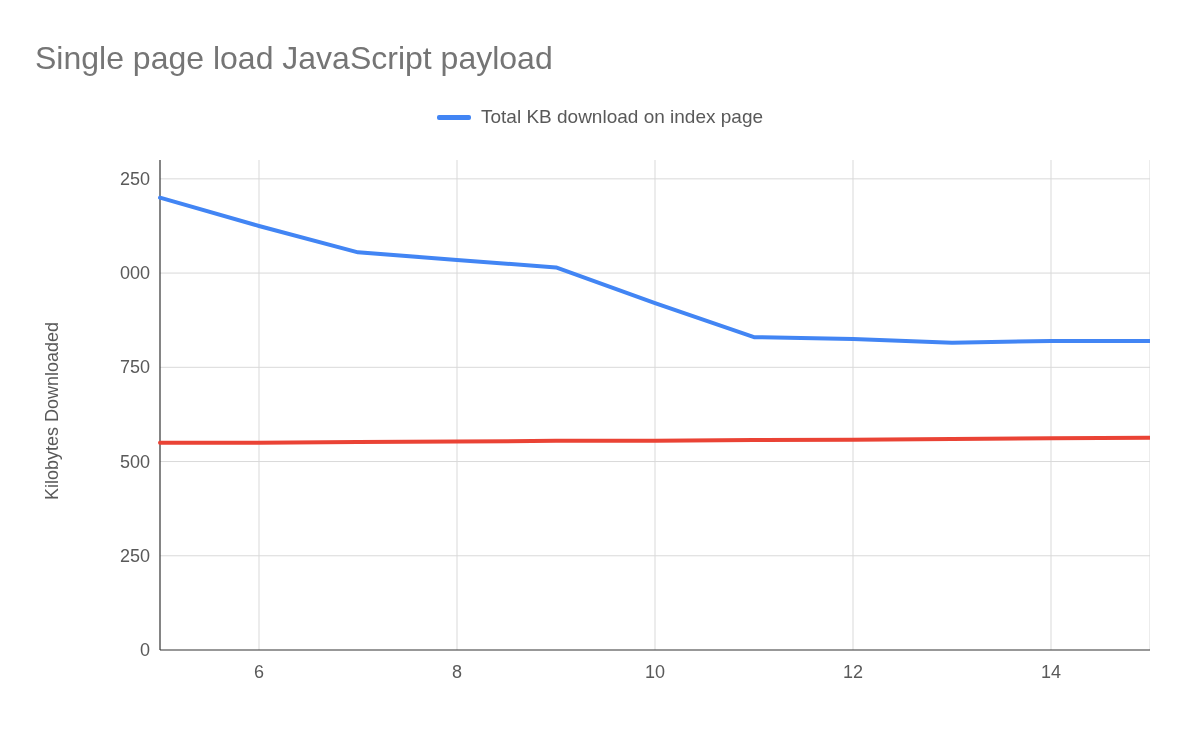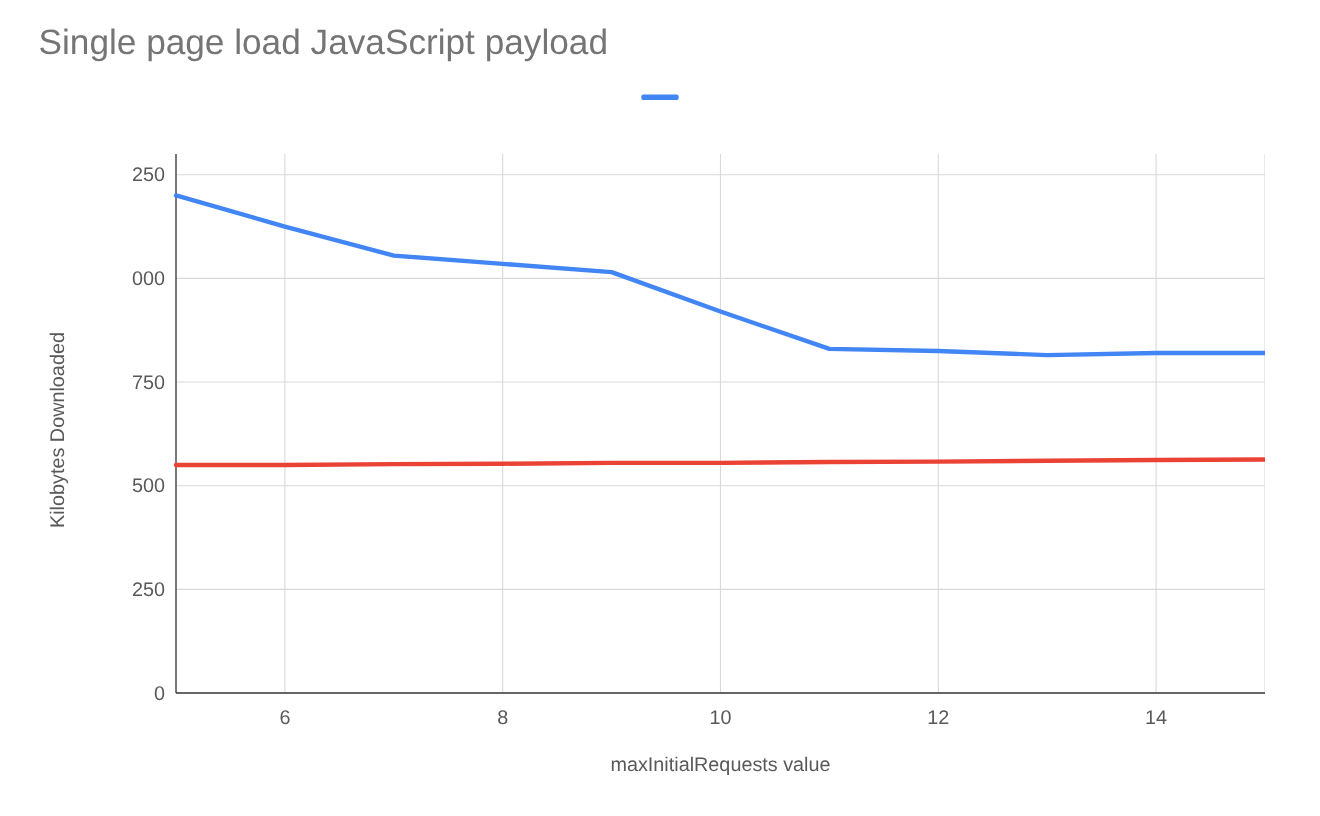--- a/index.html
+++ b/index.html
@@ -5,21 +5,21 @@
   * { box-sizing: border-box; }
   html, body {
     margin: 0; padding: 0;
     width: 1200px; height: 742px;
     background: #fff;
     font-family: Arial, Helvetica, sans-serif;
     color: #595959;
   }
   .chart-wrap {
     position: relative;
-    width: 1200px; height: 632px;
+    width: 1200px; height: 632px; margin-top: 20px;
   }
   .title {
     position: absolute;
     left: 35px; top: 20px;
     font-size: 32px;
     color: #757575;
     font-weight: 400;
   }
   .legend {
     position: absolute;
@@ -66,20 +66,21 @@
 </head>
 <body>
 
 <div class="chart-wrap">
 
   <div class="title">Single page load JavaScript payload</div>
 
   <div class="legend">
     <div class="legend-item">
       <div class="legend-swatch" style="background:#4285f4"></div>
+      <span>Total KB download on index page</span>
     </div>
   </div>
 
   <div class="plot" id="plot" style="width: 1030px; height: 490px;">
       <svg width="1030" height="530" viewBox="0 0 1030 530">
         <line class="grid-line" x1="40" y1="395.7692307692308" x2="1030" y2="395.7692307692308"></line>
         <line class="grid-line" x1="40" y1="301.53846153846155" x2="1030" y2="301.53846153846155"></line>
         <line class="grid-line" x1="40" y1="207.30769230769232" x2="1030" y2="207.30769230769232"></line>
         <line class="grid-line" x1="40" y1="113.07692307692304" x2="1030" y2="113.07692307692304"></line>
         <line class="grid-line" x1="40" y1="18.84615384615381" x2="1030" y2="18.84615384615381"></line>
@@ -101,15 +102,14 @@
         <text class="tick-label" x="30" y="24.84615384615381" text-anchor="end">1250</text>
         <text class="tick-label" x="139" y="518" text-anchor="middle">6</text>
         <text class="tick-label" x="337" y="518" text-anchor="middle">8</text>
         <text class="tick-label" x="535" y="518" text-anchor="middle">10</text>
         <text class="tick-label" x="733" y="518" text-anchor="middle">12</text>
         <text class="tick-label" x="931" y="518" text-anchor="middle">14</text>
       </svg>
     </div>
 
   <div class="y-axis-title" id="y-title" style="left: 42px; top: 480px;">Kilobytes Downloaded</div>
-  <div class="x-axis-title" id="x-title" style="left: 160px; width: 990px; top: 685px;">maxInitialRequests value</div>
 
 </div>
 
 </body></html>

